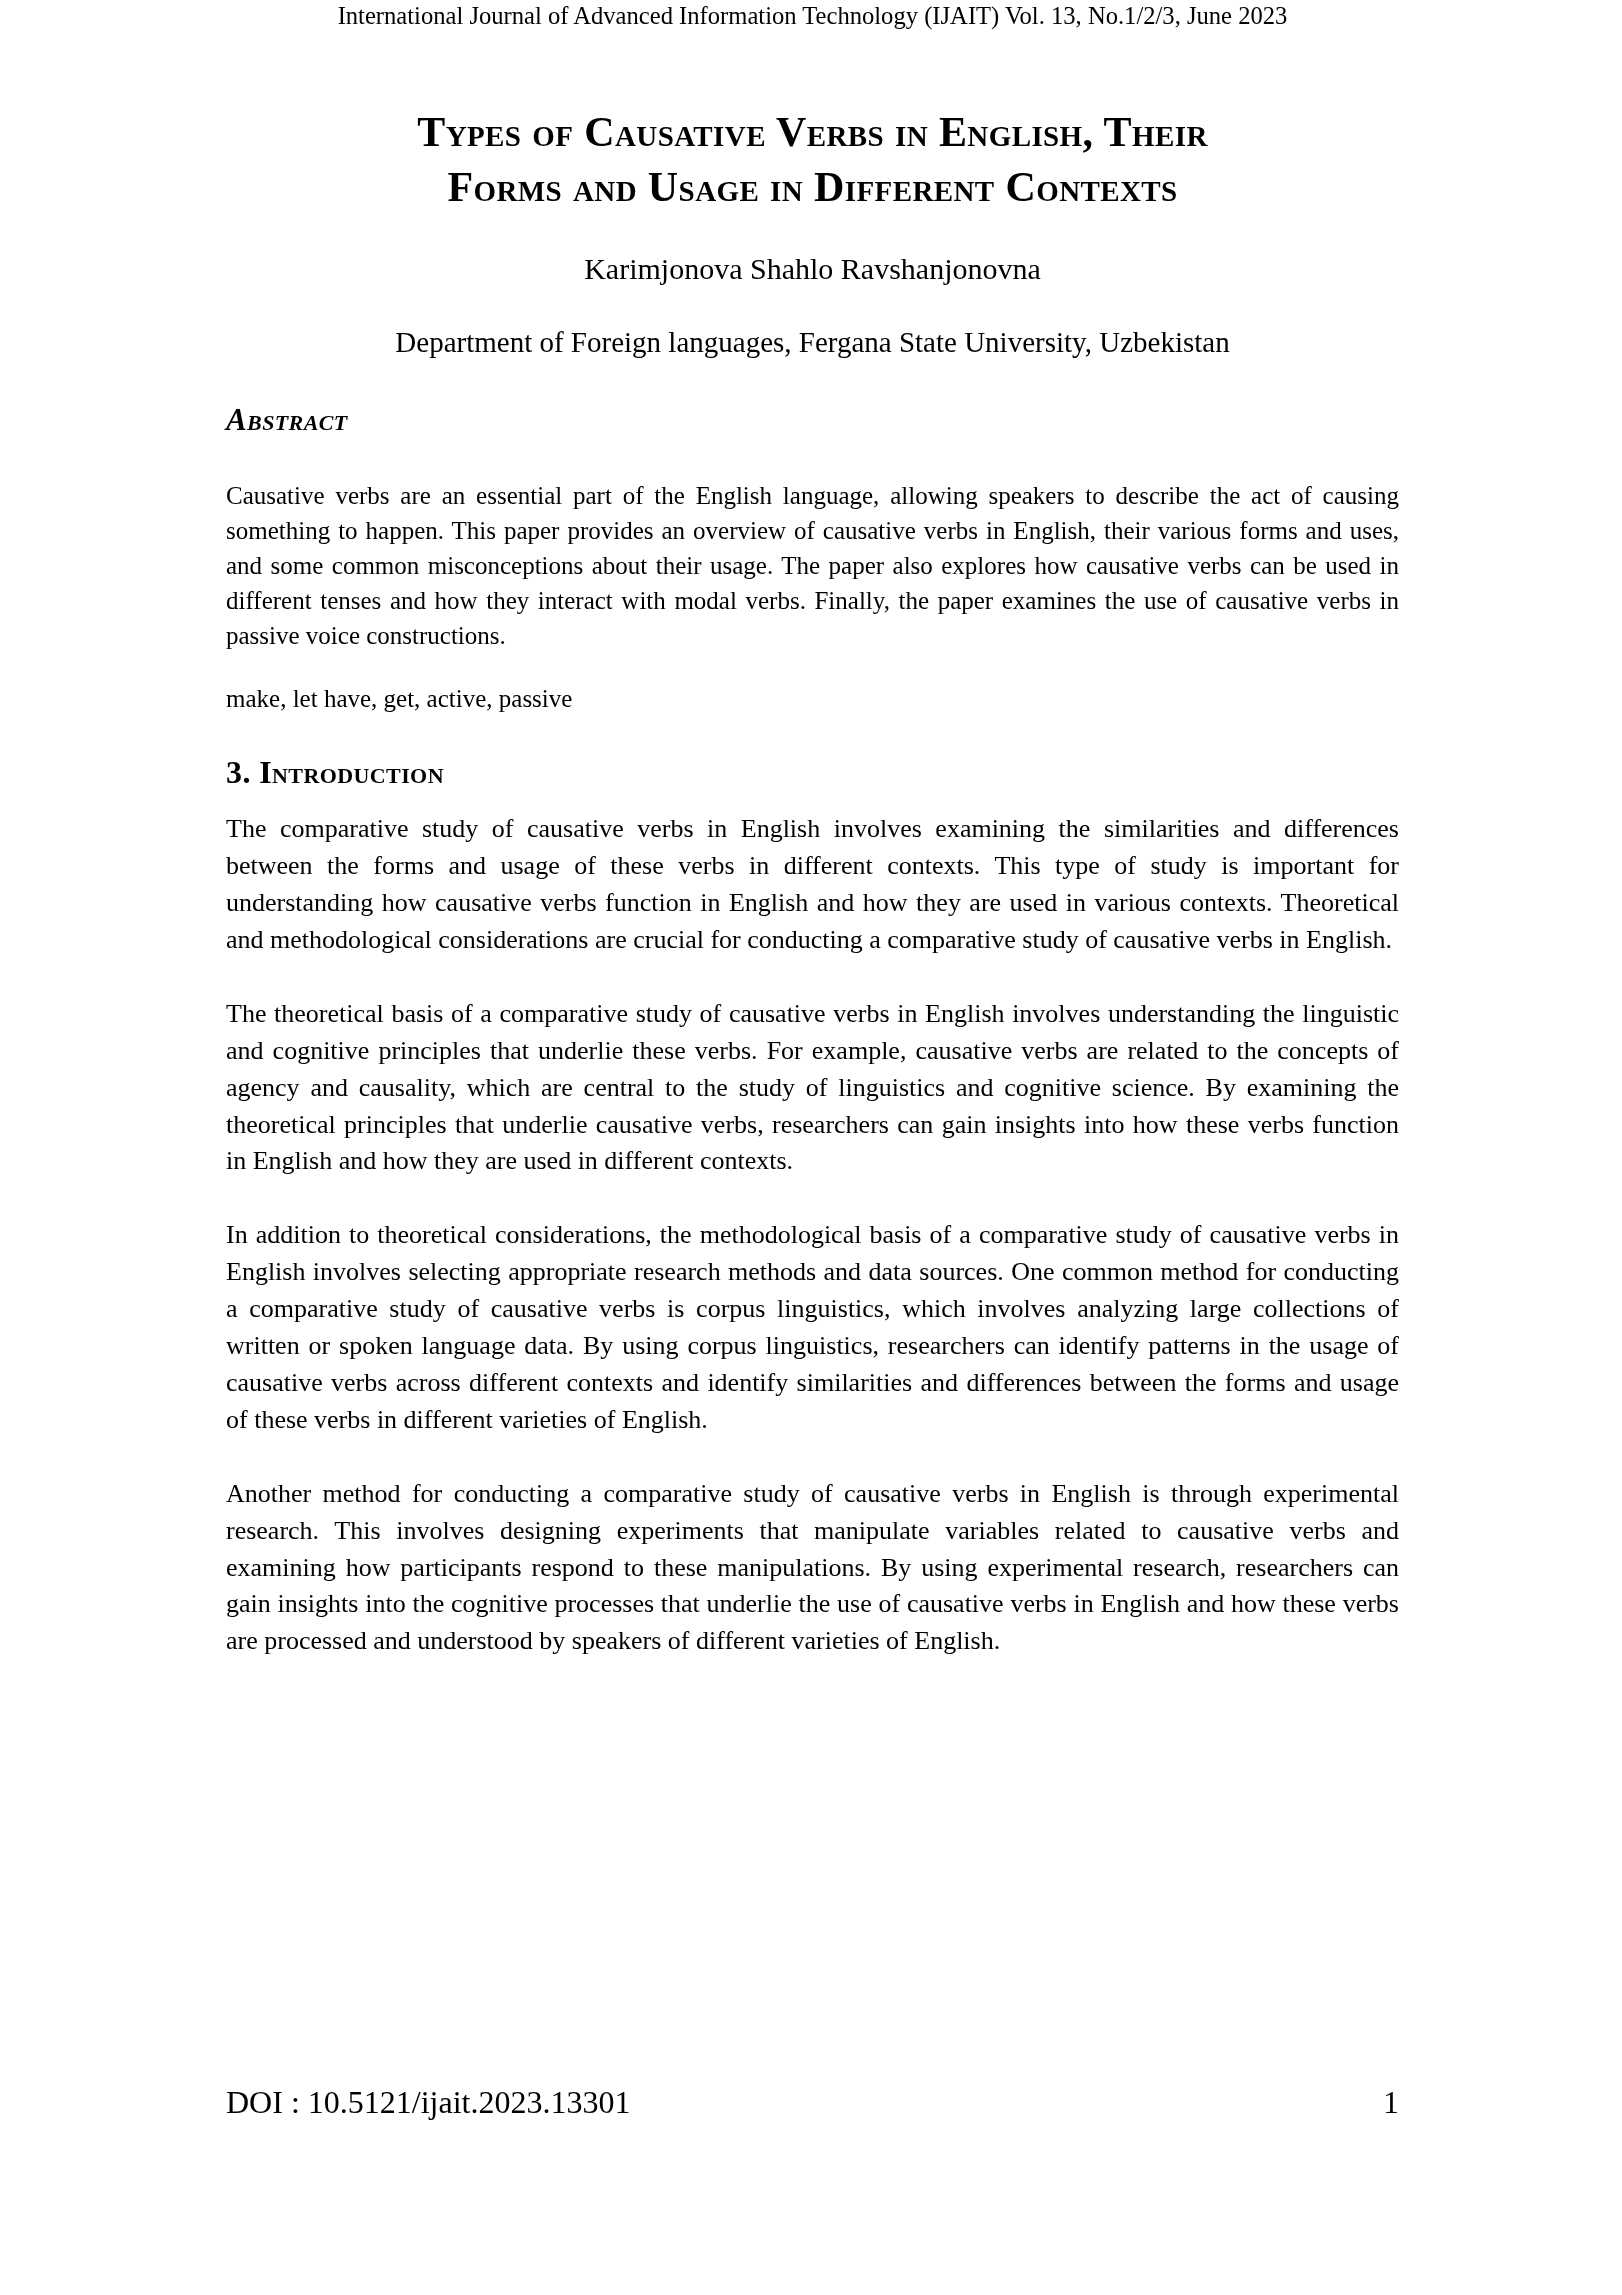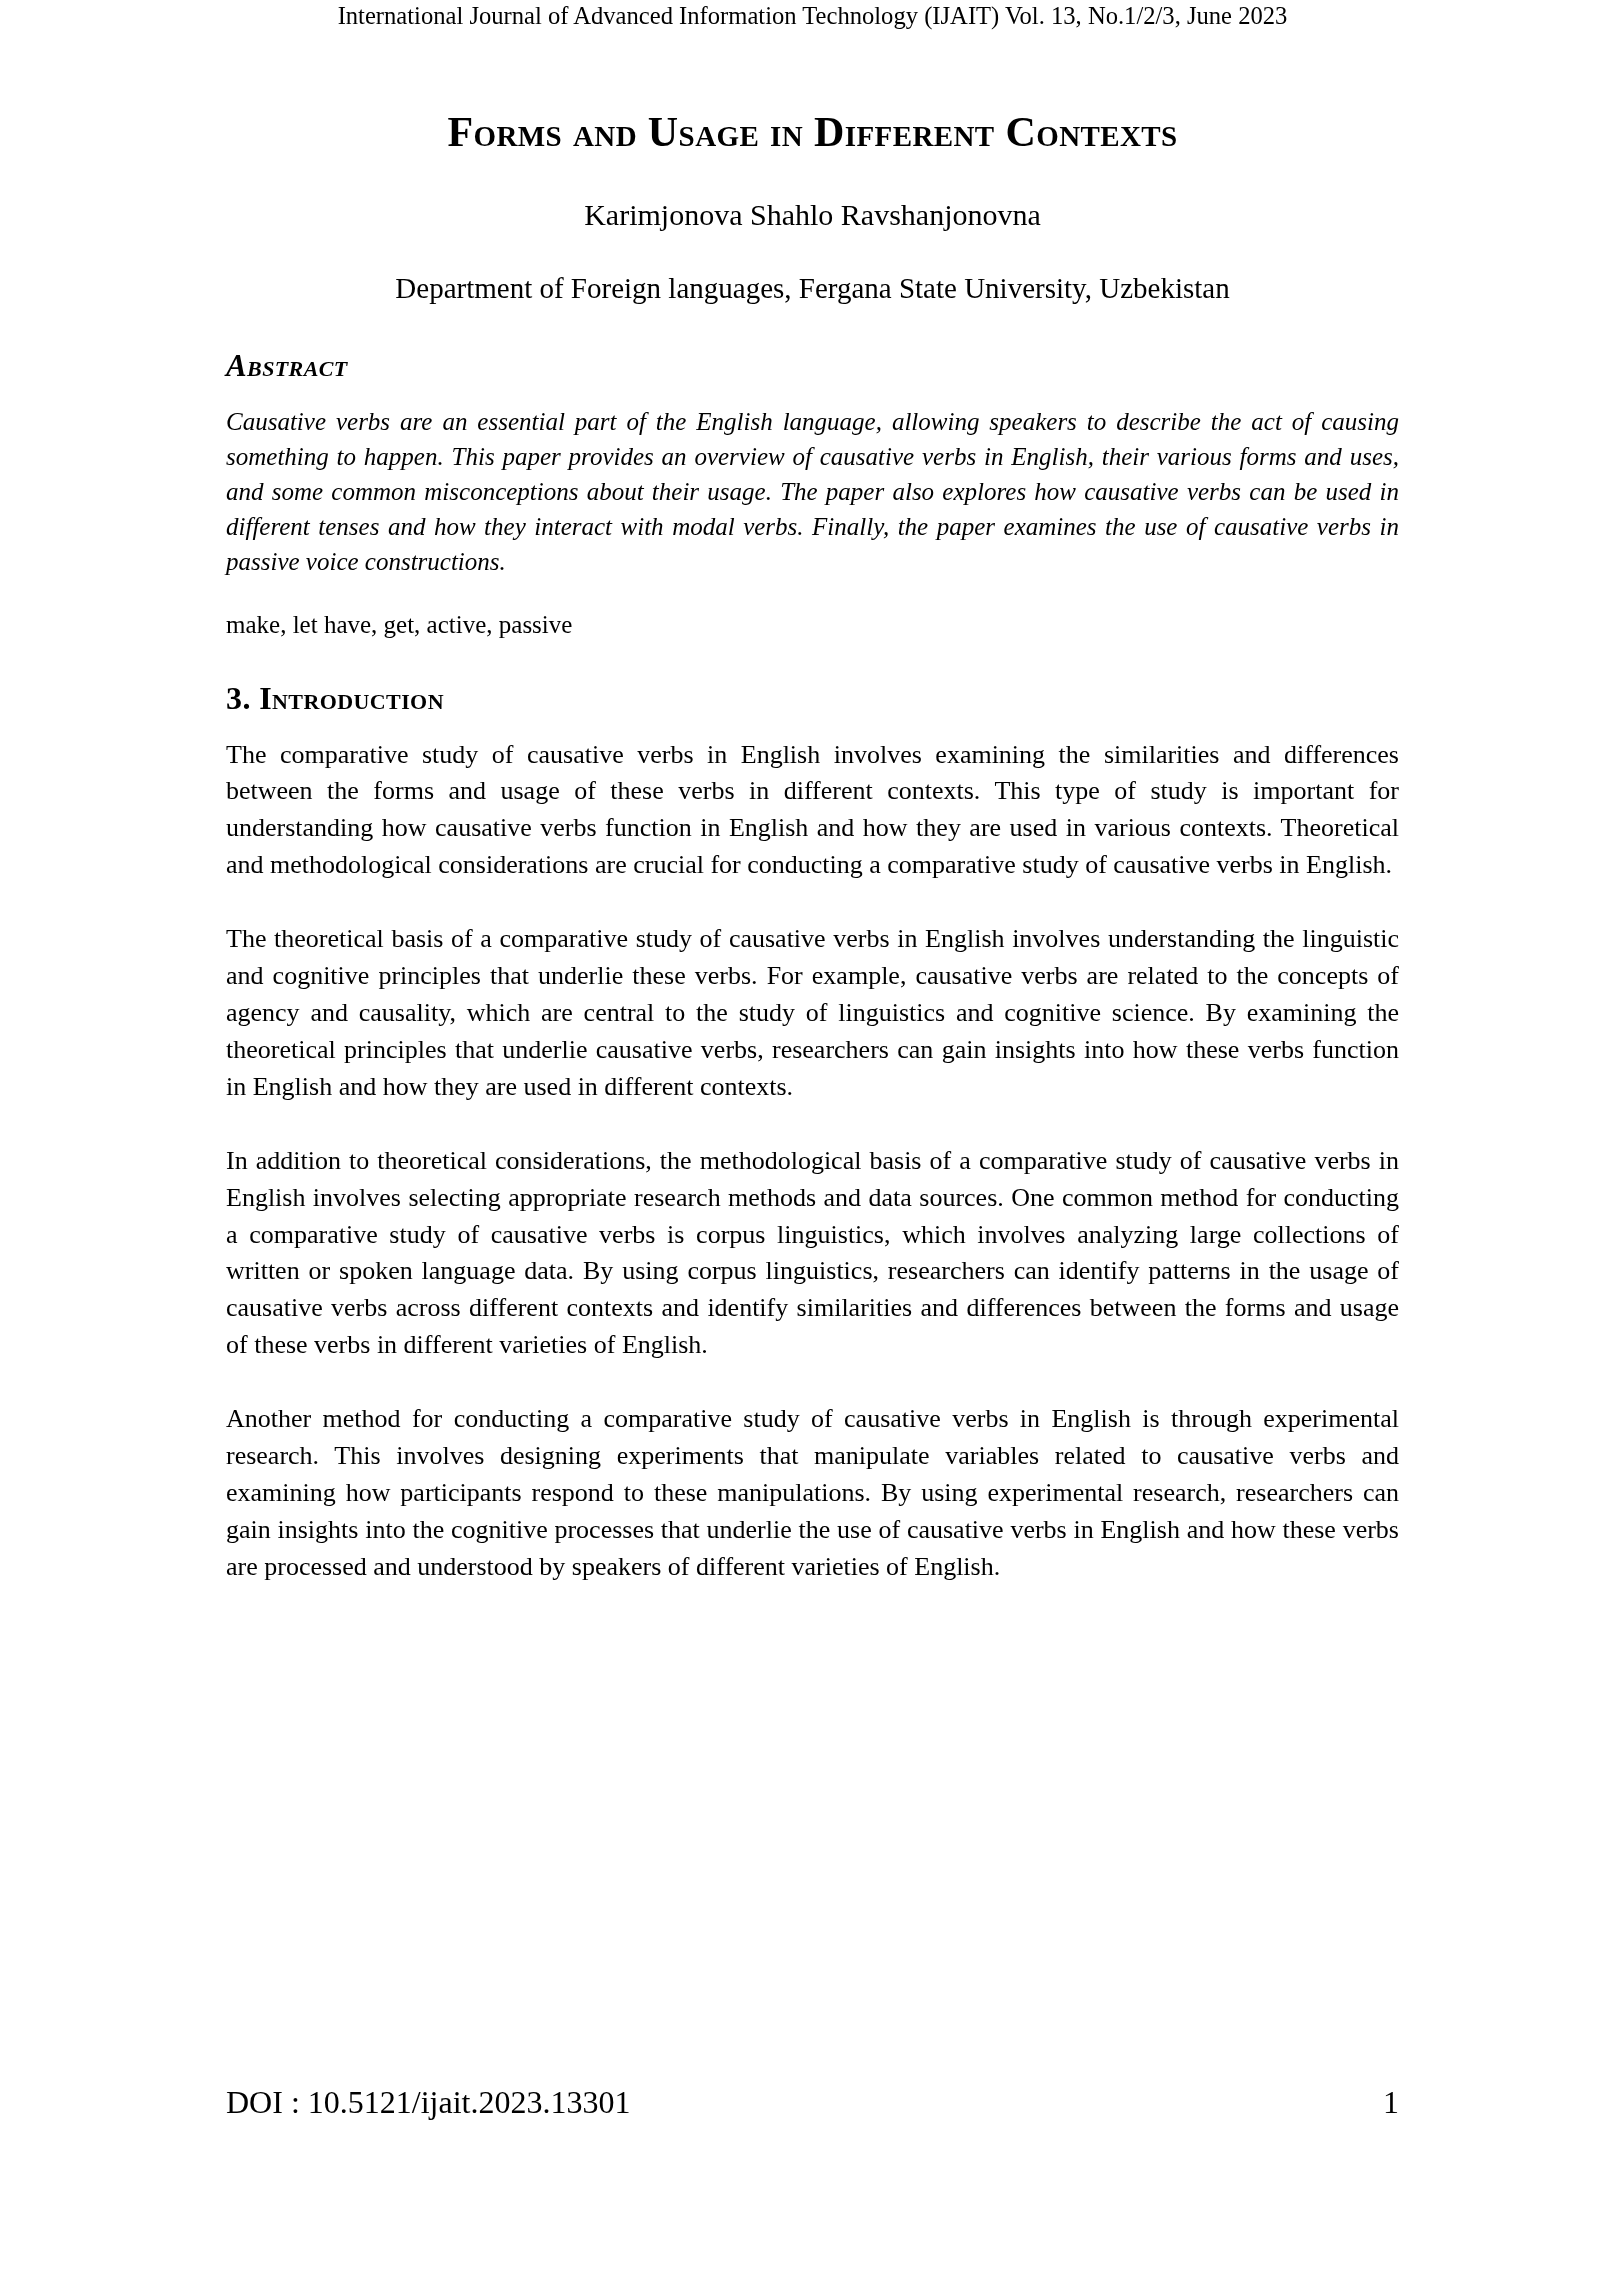--- a/index.html
+++ b/index.html
@@ -50,23 +50,22 @@
   }
   .section-heading-italic {
     margin-top: 43px;
     font-size: 31px;
     font-weight: bold;
     font-style: italic;
     font-variant: small-caps;
     letter-spacing: 0.4px;
   }
   .abstract-body {
-    margin-top: 20px;
+    margin-top: 40px;
     font-size: 25px;
-    font-style: italic;
     text-align: justify;
     line-height: 1.4;
   }
   .keywords-body {
     margin-top: 32px;
     font-size: 25px;
   }
   .section-heading {
     margin-top: 41px;
     font-size: 32px;
@@ -94,20 +93,21 @@
   }
 </style>
 </head>
 <body>
 
 <div class="page">
 
   <div class="journal-header">International Journal of Advanced Information Technology (IJAIT) Vol. 13, No.1/2/3, June 2023</div>
 
   <h1 class="paper-title">
+    <span class="title-line">Types of Causative Verbs in English, Their</span>
     <span class="title-line">Forms and Usage in Different Contexts</span>
   </h1>
 
   <div class="author">Karimjonova Shahlo Ravshanjonovna</div>
 
   <div class="affiliation">Department of Foreign languages, Fergana State University, Uzbekistan</div>
 
   <div class="section-heading-italic">Abstract</div>
 
   <div class="abstract-body">Causative verbs are an essential part of the English language, allowing speakers to describe the act of causing something to happen. This paper provides an overview of causative verbs in English, their various forms and uses, and some common misconceptions about their usage. The paper also explores how causative verbs can be used in different tenses and how they interact with modal verbs. Finally, the paper examines the use of causative verbs in passive voice constructions.</div>

